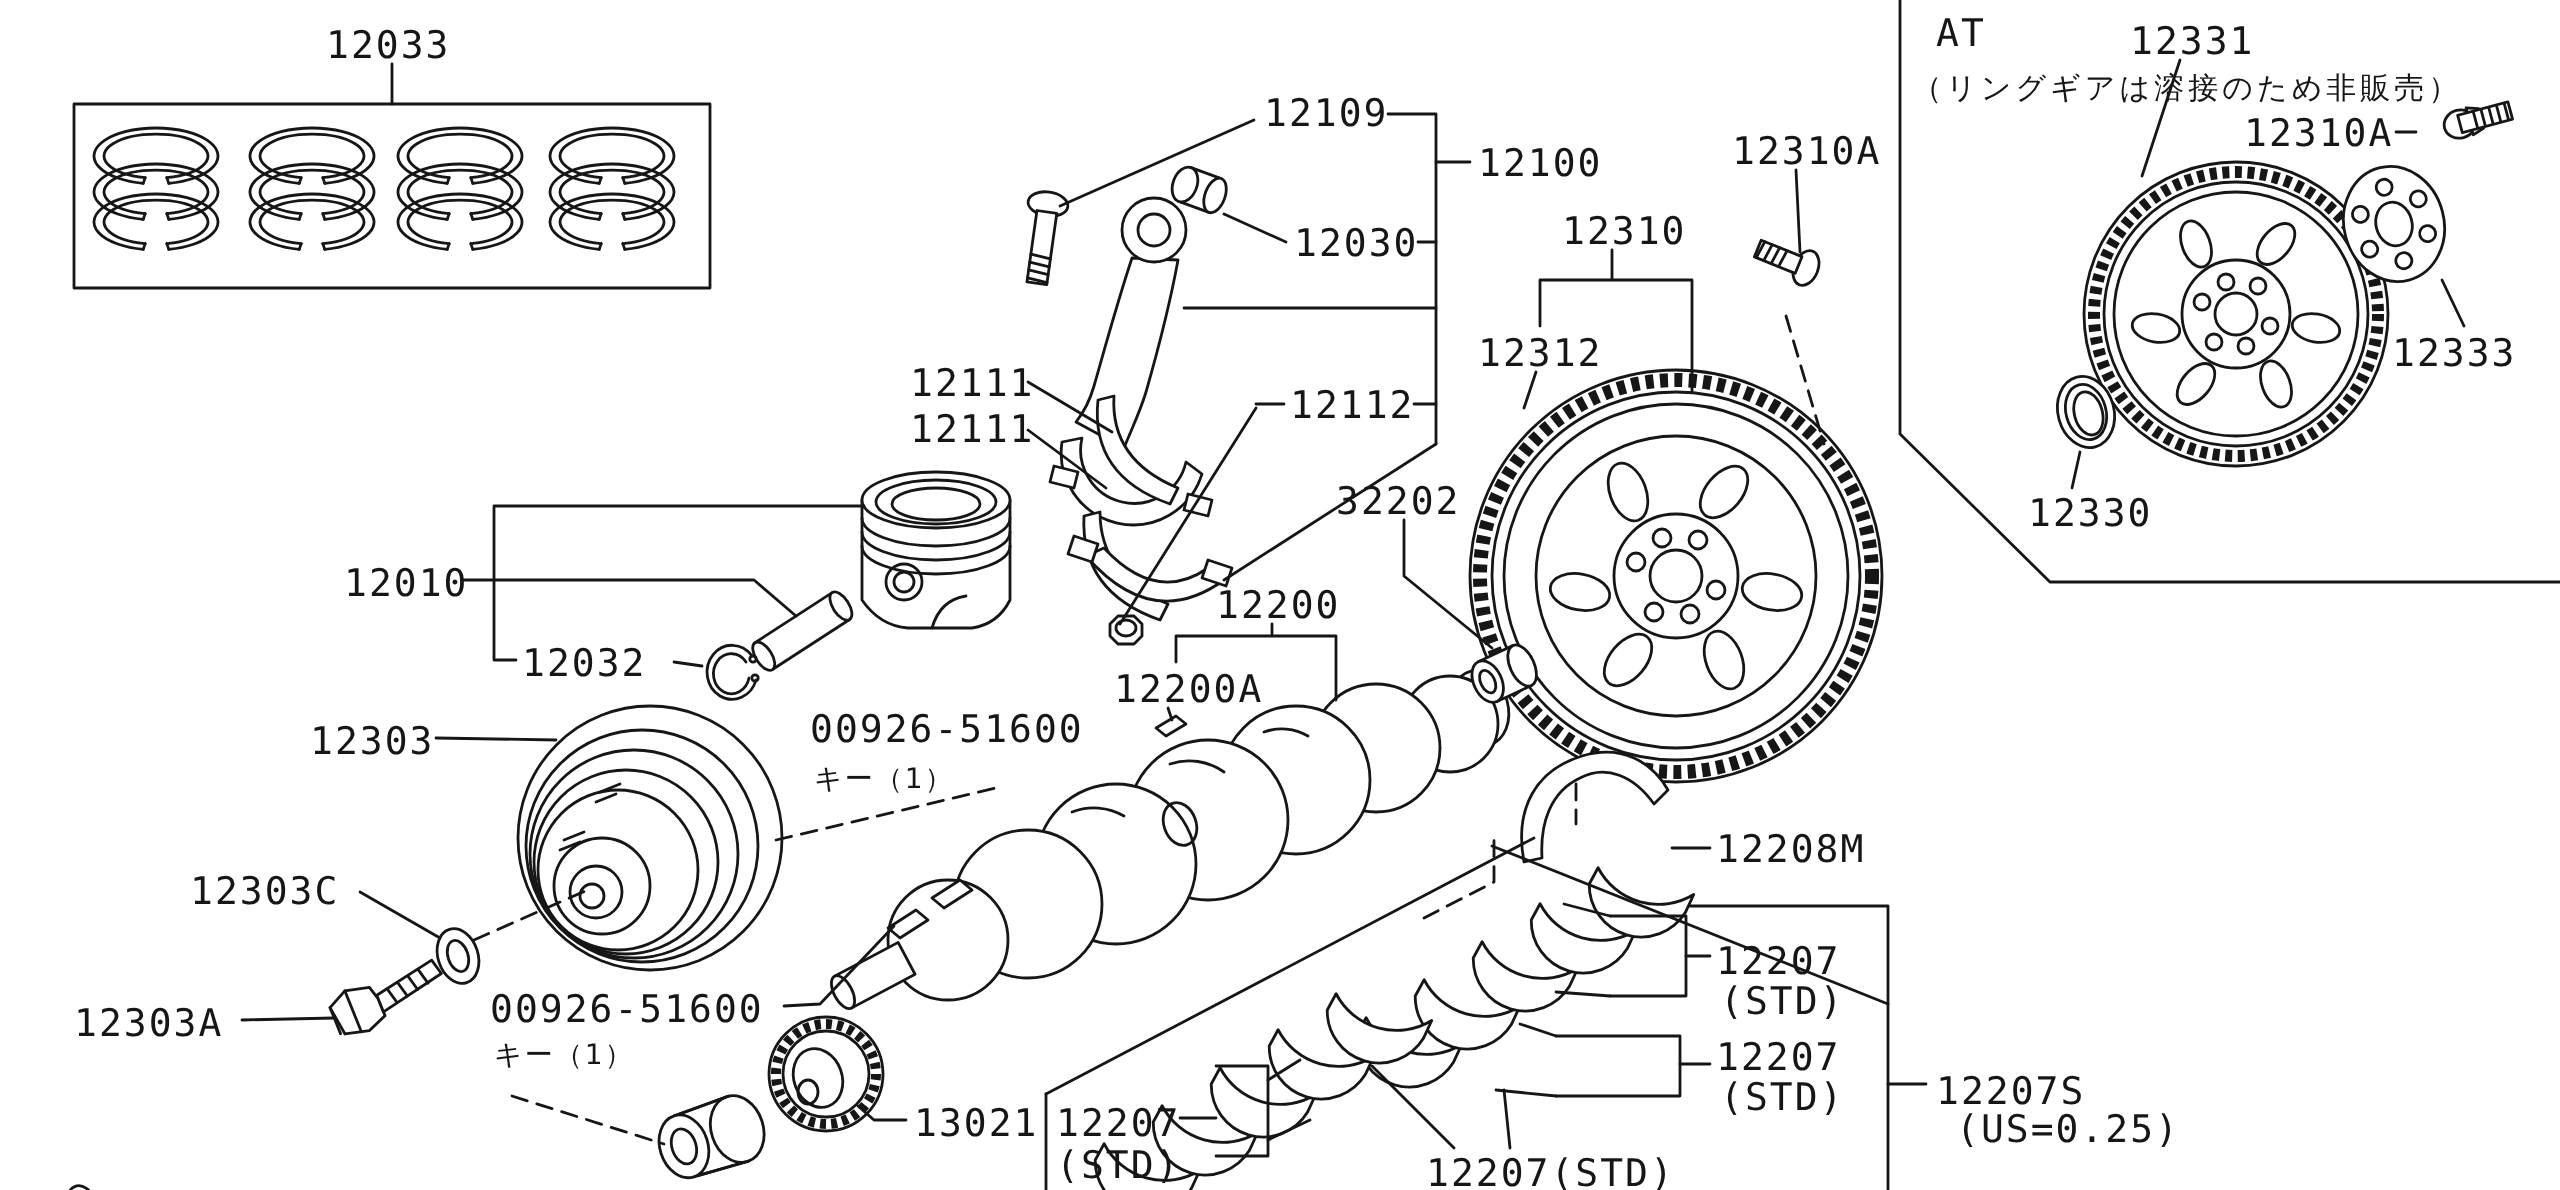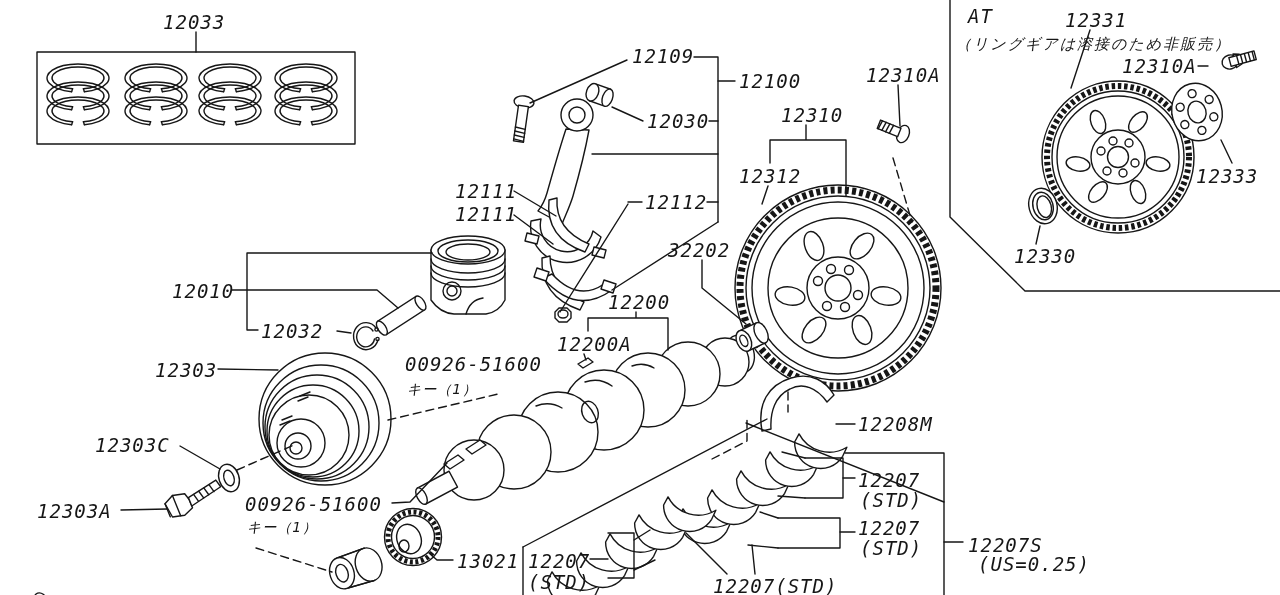--- a/index.html
+++ b/index.html
@@ -1,16 +1,16 @@
 <!DOCTYPE html>
 <html><head>
 <meta charset="utf-8">
 <style>
   html,body{margin:0;padding:0;background:#ffffff;}
-  .stage{position:relative;width:1280px;height:595px;background:#fff;overflow:hidden;font-style:italic;}
+  .stage{position:relative;width:1280px;height:595px;background:#fff;overflow:hidden;}
   svg{position:absolute;left:0;top:0;}
   .ln{fill:none;stroke:#161616;stroke-width:1.4;stroke-linecap:round;stroke-linejoin:round;}
   .fw{fill:#ffffff;stroke:#161616;stroke-width:1.4;stroke-linejoin:round;}
   .dash{stroke-dasharray:8 5;}
   .teeth{fill:none;stroke:#161616;stroke-width:7;stroke-dasharray:4 3.2;}
   .teeth2{fill:none;stroke:#161616;stroke-width:6;stroke-dasharray:3.5 2.8;}
   .teeth3{fill:none;stroke:#161616;stroke-width:5;stroke-dasharray:3 2.6;}
   text{font-family:"DejaVu Sans Mono","Liberation Mono",monospace;font-size:19px;fill:#161616;letter-spacing:1px;}
   .jp{font-size:15px;letter-spacing:2px;font-family:"DejaVu Sans","Liberation Sans",sans-serif;}
   .sm{font-size:14px;letter-spacing:1px;font-family:"DejaVu Sans","Liberation Sans",sans-serif;}

